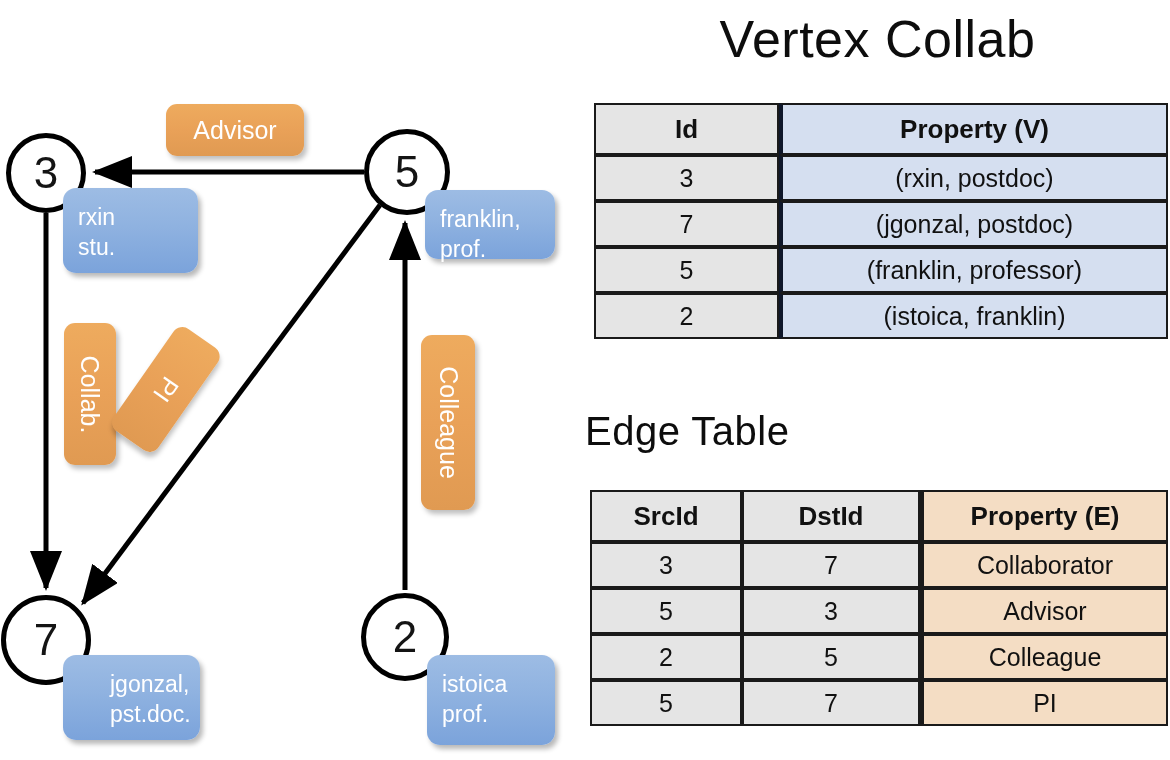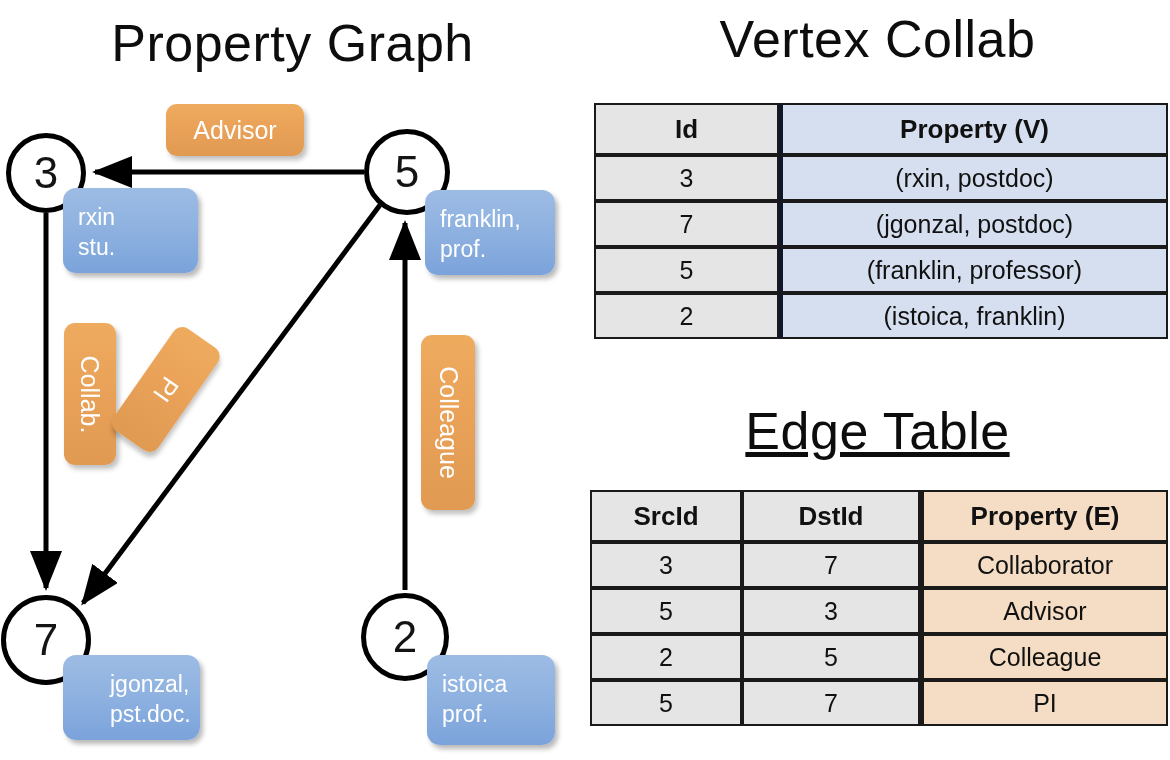--- a/index.html
+++ b/index.html
@@ -16,21 +16,21 @@
   .title{
     position:absolute;
     font-family:"Liberation Sans", sans-serif;
     font-weight:300;
     color:#0d0d0d;
     letter-spacing:0.5px;
     white-space:nowrap;
   }
   #title-property-graph{left:0;top:12px;width:585px;text-align:center;font-size:52px;line-height:62px;}
   #title-vertex-table{left:585px;top:8px;width:585px;text-align:center;font-size:52px;line-height:62px;}
-  #title-edge-table{left:585px;top:400px;width:585px;text-align:center;font-size:52px;line-height:62px;text-decoration:underline;}
+  #title-edge-table{left:585px;top:400px;width:585px;text-align:left;font-size:40px;line-height:62px;}
 
   
   #graph-svg{position:absolute;left:0;top:0;width:585px;height:760px;}
 
   
   .vertex{
     position:absolute;
     border:5px solid #000;
     border-radius:50%;
     background:#fff;
@@ -54,21 +54,21 @@
     box-shadow:3px 4px 5px rgba(0,0,0,0.28);
     color:#ffffff;
     font-size:23px;
     line-height:30px;
     padding:14px 0 0 15px;
     box-sizing:border-box;
     z-index:6;
     font-weight:400;
   }
   #prop-rxin{left:63px;top:188px;width:135px;height:85px;}
-  #prop-franklin{left:425px;top:190px;width:130px;height:85px;}
+  #prop-franklin{left:425px;top:190px;width:130px;height:69px;}
   #prop-jgonzal{left:63px;top:655px;width:137px;height:85px;padding-left:47px;}
   #prop-istoica{left:427px;top:655px;width:128px;height:90px;}
   .prop-box div{white-space:nowrap;}
 
   
   .edge-label{
     position:absolute;
     border-radius:11px;
     background:linear-gradient(to bottom,#eeab5e 0%,#e9a158 50%,#e09a52 100%);
     box-shadow:3px 4px 5px rgba(0,0,0,0.25);
@@ -115,21 +115,20 @@
   #edge-table col.c-src{width:152px;}
   #edge-table col.c-dst{width:178px;}
   #edge-table .cell-prop{background:#f4ddc4;border-left:4px solid #1a1a1a;}
   #edge-table th.cell-prop{background:#f4ddc4;}
 </style>
 </head>
 <body>
 
 <div class="canvas">
 
-  <div class="title" id="title-property-graph">Property Graph</div>
   <div class="title" id="title-vertex-table">Vertex Collab</div>
   <div class="title" id="title-edge-table">Edge Table</div>
 
   <svg id="graph-svg" viewBox="0 0 585 760" xmlns="http://www.w3.org/2000/svg">
     <defs>
       <marker id="arrowhead" markerWidth="9" markerHeight="9" refX="7.4" refY="3.2" orient="auto" markerUnits="strokeWidth">
         <path d="M0,0 L8,3.2 L0,6.4 z" fill="#000"></path>
       </marker>
     </defs>
 

